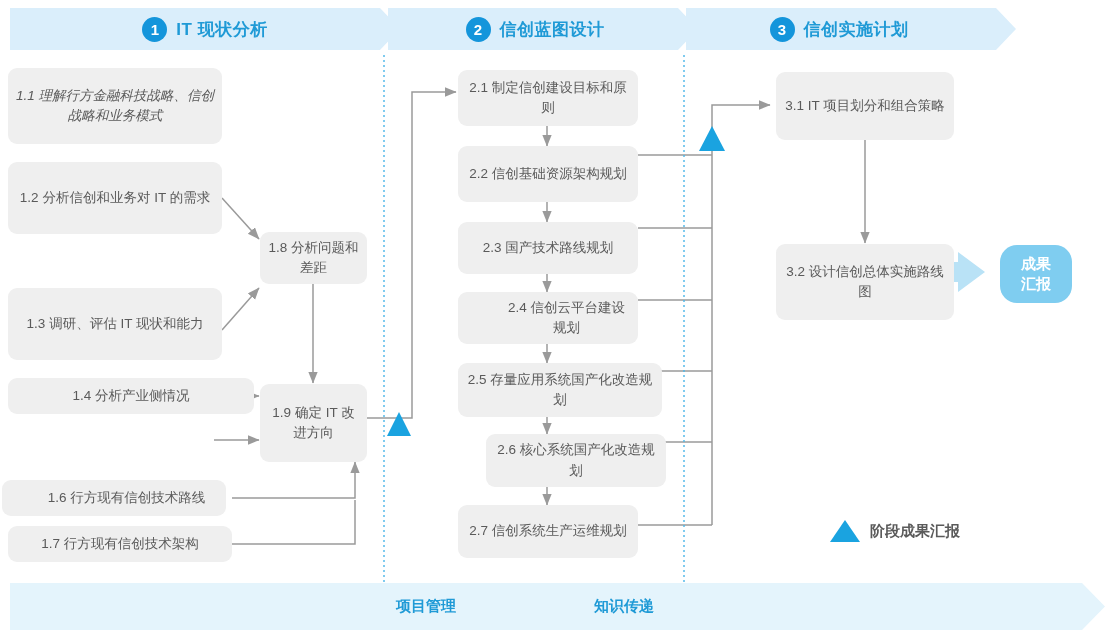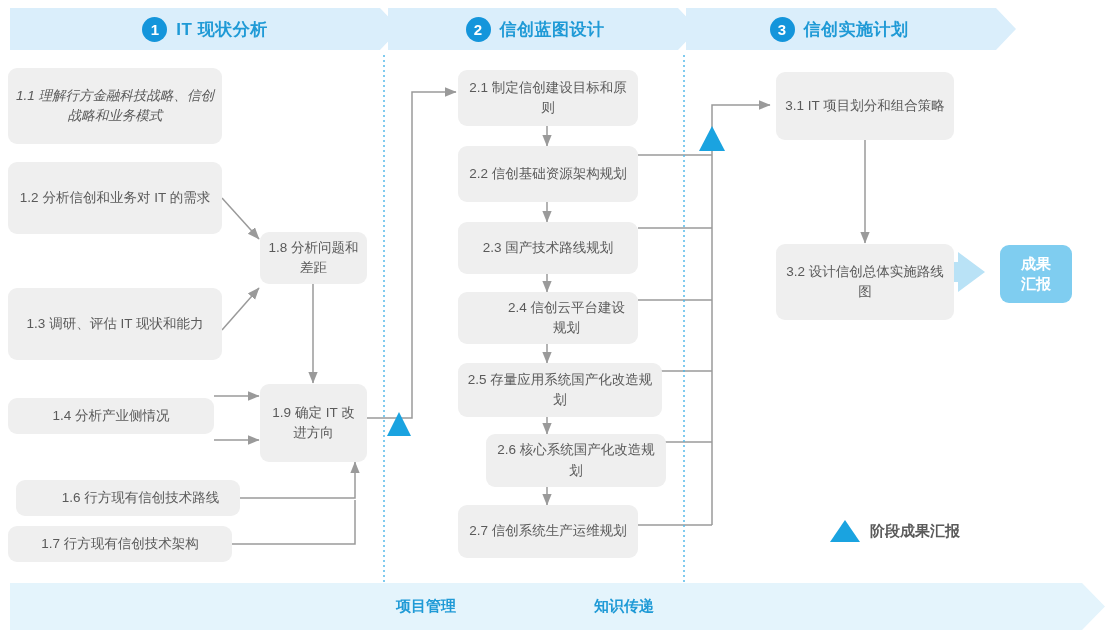--- a/index.html
+++ b/index.html
@@ -13,21 +13,21 @@
   .badge{width:25px;height:25px;border-radius:50%;background:#1495db;color:#fff;
          font-size:15px;font-weight:bold;display:flex;align-items:center;justify-content:center;
          line-height:1;}
   .phase-title{color:#1f9ad6;font-size:17px;font-weight:bold;letter-spacing:.5px;white-space:nowrap;}
 
   
   .box{position:absolute;background:#efefef;border-radius:9px;color:#5a5a5a;
        font-size:13.5px;line-height:1.5;display:flex;align-items:center;justify-content:center;
        text-align:center;padding:0 7px;box-sizing:border-box;}
 
-  .outbox{position:absolute;background:#7fcdf0;border-radius:9px;color:#ffffff;
+  .outbox{position:absolute;background:#7fcdf0;border-radius:17px;color:#ffffff;
           font-size:15px;font-weight:bold;line-height:1.35;display:flex;align-items:center;
           justify-content:center;text-align:center;}
 
   
   #wires{position:absolute;left:0;top:0;width:1115px;height:638px;pointer-events:none;}
 
   
   .legend{position:absolute;display:flex;align-items:center;gap:10px;}
   .legend .tri{width:0;height:0;border-left:15px solid transparent;border-right:15px solid transparent;
                border-bottom:22px solid #1aa3e0;}
@@ -122,22 +122,22 @@
     <line x1="684" y1="55" x2="684" y2="583" stroke="#4ab6e8" stroke-width="1.4" stroke-dasharray="2 3"></line>
 
     <g>
       <polygon points="917,262 958,262 958,252 985,272 958,292 958,282 917,282" fill="#b9e2f6"></polygon>
     </g>
   </svg>
 
   <div class="box" style="left:8px;top:68px;width:214px;height:76px;font-style:italic;">1.1 理解行方金融科技战略、信创战略和业务模式</div>
   <div class="box" style="left:8px;top:162px;width:214px;height:72px;">1.2 分析信创和业务对 IT 的需求</div>
   <div class="box" style="left:8px;top:288px;width:214px;height:72px;">1.3 调研、评估 IT 现状和能力</div>
-  <div class="box" style="left:8px;top:378px;width:206px;height:36px;margin-top:20px;">1.4 分析产业侧情况</div>
-  <div class="box" style="left:16px;top:480px;width:224px;height:36px;padding-left:32px;">1.6 行方现有信创技术路线</div>
+  <div class="box" style="left:8px;top:378px;width:246px;height:36px;">1.4 分析产业侧情况</div>
+  <div class="box" style="left:2px;top:480px;width:224px;height:36px;padding-left:32px;">1.6 行方现有信创技术路线</div>
   <div class="box" style="left:8px;top:526px;width:224px;height:36px;">1.7 行方现有信创技术架构</div>
   <div class="box" style="left:260px;top:232px;width:107px;height:52px;">1.8 分析问题和差距</div>
   <div class="box" style="left:260px;top:384px;width:107px;height:78px;">1.9 确定 IT 改进方向</div>
 
   <div class="box" style="left:458px;top:70px;width:180px;height:56px;">2.1 制定信创建设目标和原则</div>
   <div class="box" style="left:458px;top:146px;width:180px;height:56px;">2.2 信创基础资源架构规划</div>
   <div class="box" style="left:458px;top:222px;width:180px;height:52px;">2.3 国产技术路线规划</div>
   <div class="box" style="left:458px;top:292px;width:180px;height:52px;padding-left:44px;">2.4 信创云平台建设规划</div>
   <div class="box" style="left:458px;top:363px;width:204px;height:54px;">2.5 存量应用系统国产化改造规划</div>
   <div class="box" style="left:458px;top:434px;width:180px;height:53px;margin-left:28px;">2.6 核心系统国产化改造规划</div>

